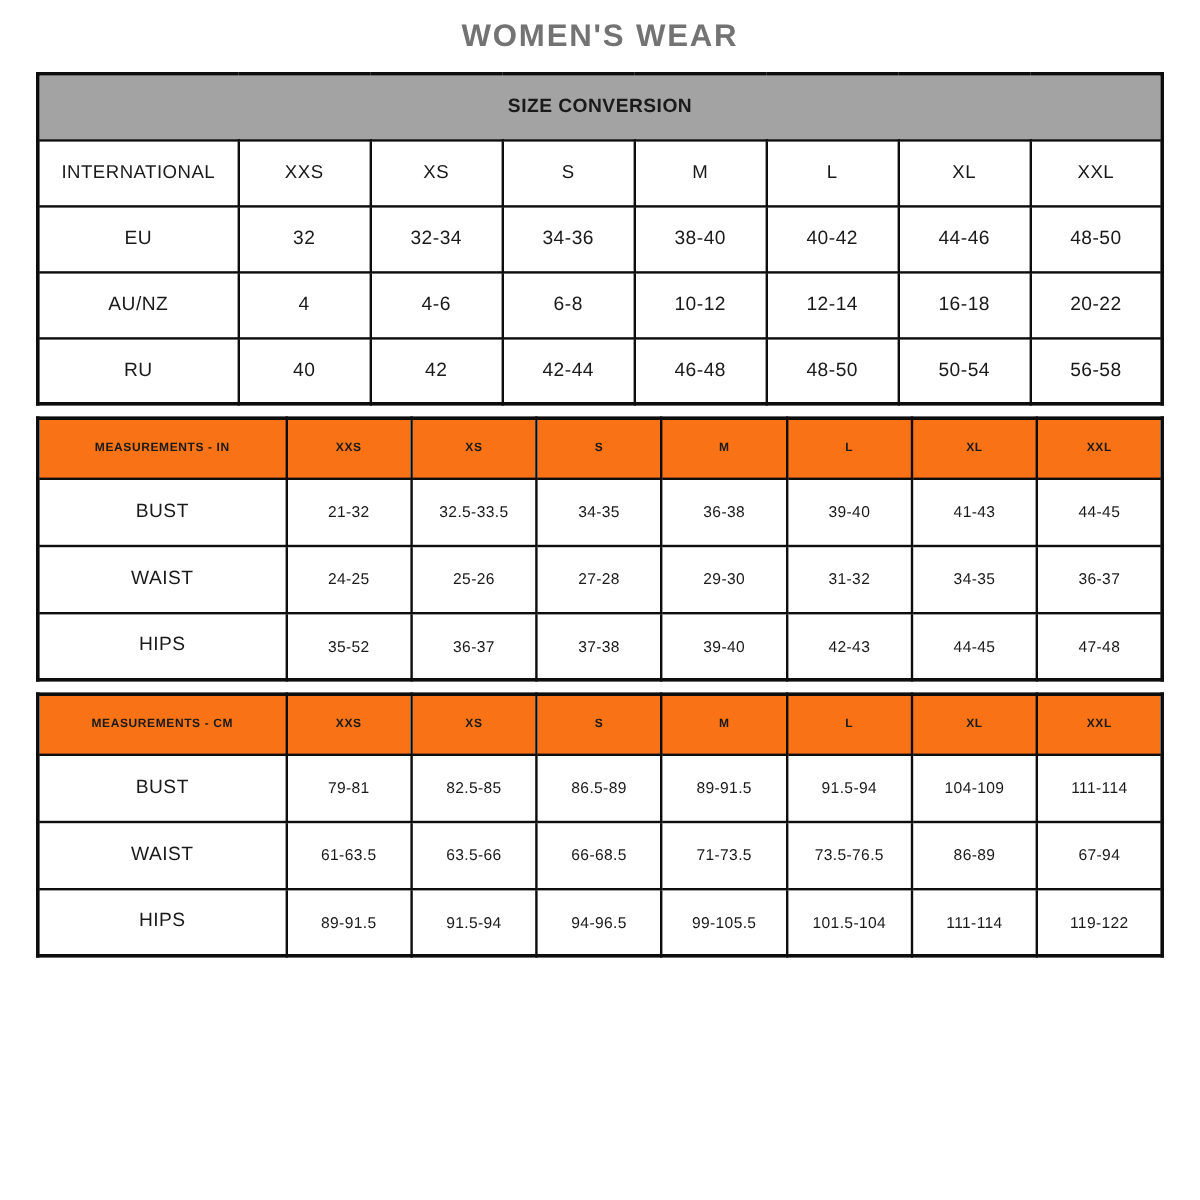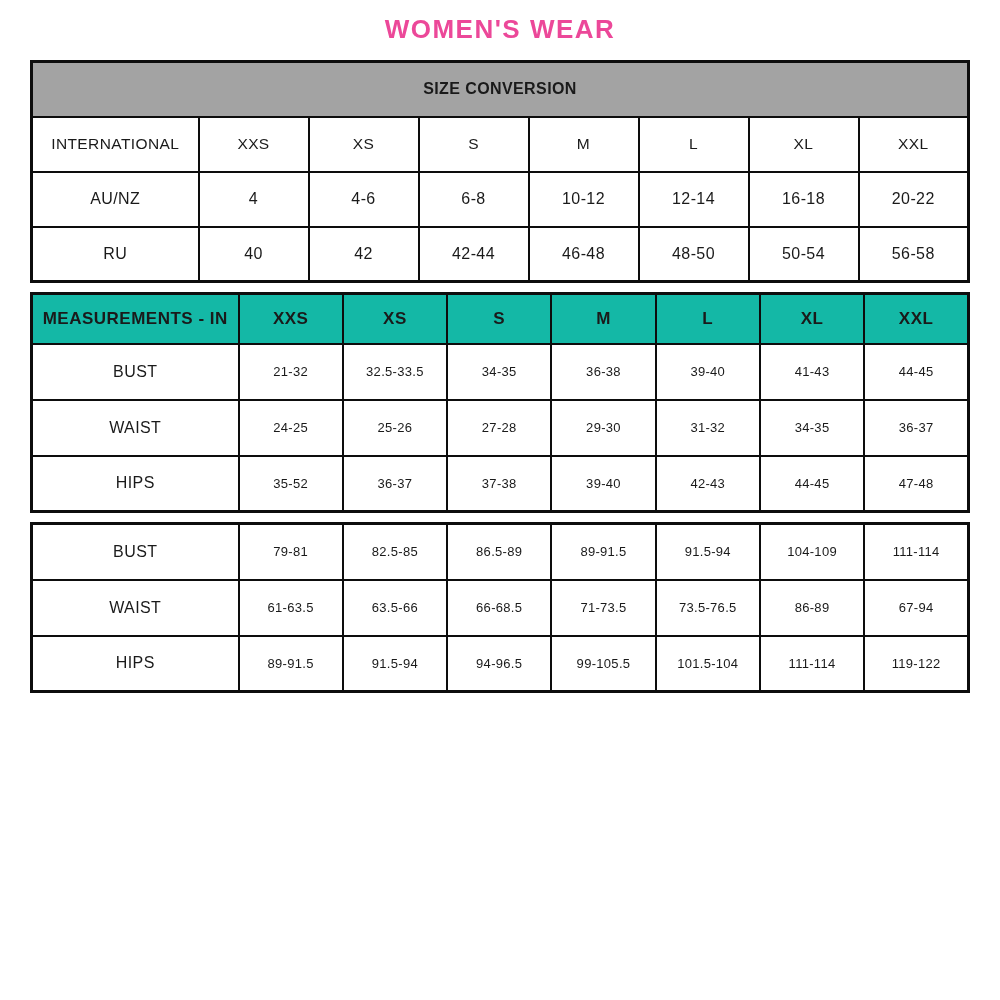--- a/index.html
+++ b/index.html
@@ -9,21 +9,21 @@
     font-family: "Liberation Sans", sans-serif;
     color: #1a1a1a;
   }
   .page { width: 940px; margin: 0 auto; padding-top: 10px; }
   .page-title {
     text-align: center;
     font-size: 26px;
     font-weight: 700;
     letter-spacing: 1.5px;
     margin: 4px 0 15px 0;
-    color: #ec4899;
+    color: #737373;
   }
   table {
     border-collapse: collapse;
     width: 100%;
     table-layout: fixed;
     border: 3px solid #0d0d0d;
     margin-bottom: 9px;
   }
   td {
     border: 2px solid #0d0d0d;
@@ -37,24 +37,24 @@
     background: #a3a3a3;
     height: 50px;
     font-weight: 700;
     font-size: 16px;
     letter-spacing: 0.8px;
   }
   .size-tbl td { height: 55px; font-size: 16px; letter-spacing: 0.4px; }
   .size-tbl .head-row td { font-size: 15.5px; }
   
   .m-tbl .head-row td {
-    background: #14b8a6;
+    background: #f97316;
     font-weight: 700;
     height: 50px;
-    font-size: 17px;
+    font-size: 10px;
     letter-spacing: 0.5px;
     text-align: center;
   }
   .m-tbl td { height: 56px; font-size: 13px; letter-spacing: 0.3px; }
   .m-tbl td.row-label { font-size: 16px; letter-spacing: 0.4px; }
 </style>
 </head>
 <body>
 
 <div class="page">
@@ -78,20 +78,30 @@
       </tr>
       <tr class="head-row">
         <td>INTERNATIONAL</td>
         <td>XXS</td>
         <td>XS</td>
         <td>S</td>
         <td>M</td>
         <td>L</td>
         <td>XL</td>
         <td>XXL</td>
+      </tr>
+      <tr>
+        <td class="row-label">EU</td>
+        <td>32</td>
+        <td>32-34</td>
+        <td>34-36</td>
+        <td>38-40</td>
+        <td>40-42</td>
+        <td>44-46</td>
+        <td>48-50</td>
       </tr>
       <tr>
         <td class="row-label">AU/NZ</td>
         <td>4</td>
         <td>4-6</td>
         <td>6-8</td>
         <td>10-12</td>
         <td>12-14</td>
         <td>16-18</td>
         <td>20-22</td>
@@ -169,20 +179,30 @@
       <col style="width:207px">
         <col>
         <col>
         <col>
         <col>
         <col>
         <col>
         <col>
     </colgroup>
     <tbody>
+      <tr class="head-row">
+        <td>MEASUREMENTS - CM</td>
+        <td>XXS</td>
+        <td>XS</td>
+        <td>S</td>
+        <td>M</td>
+        <td>L</td>
+        <td>XL</td>
+        <td>XXL</td>
+      </tr>
       <tr>
         <td class="row-label">BUST</td>
         <td>79-81</td>
         <td>82.5-85</td>
         <td>86.5-89</td>
         <td>89-91.5</td>
         <td>91.5-94</td>
         <td>104-109</td>
         <td>111-114</td>
       </tr>

